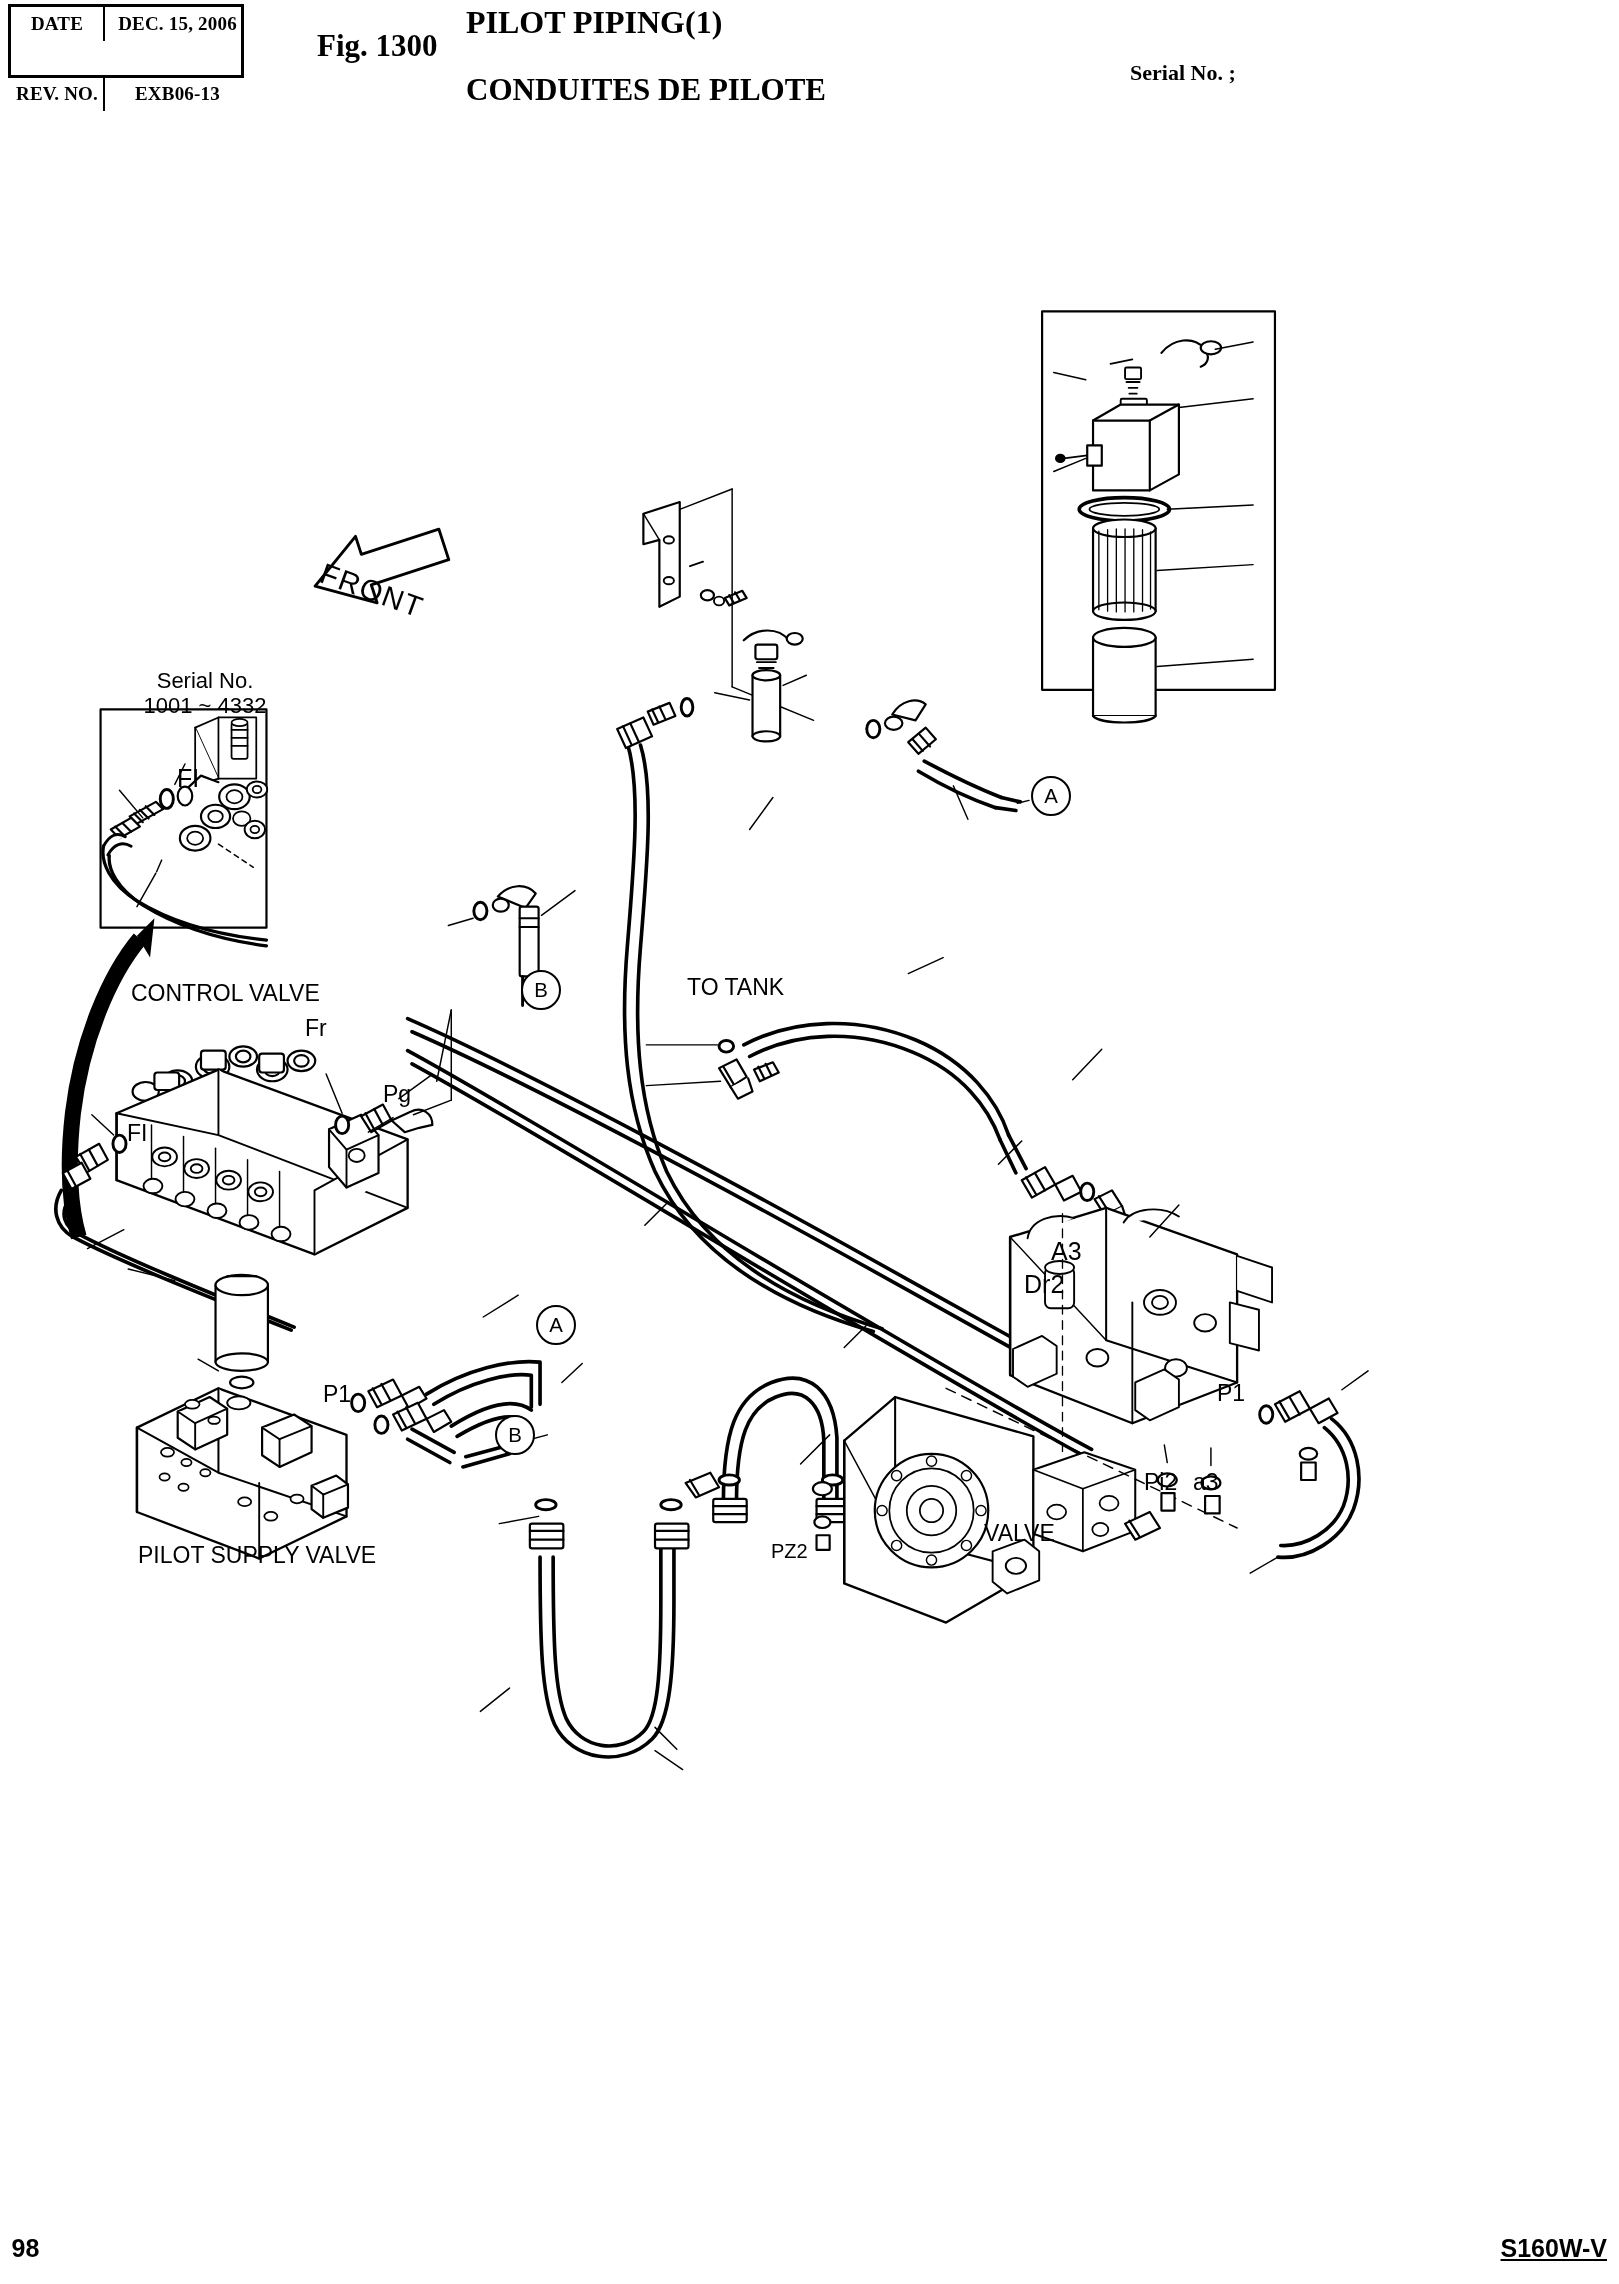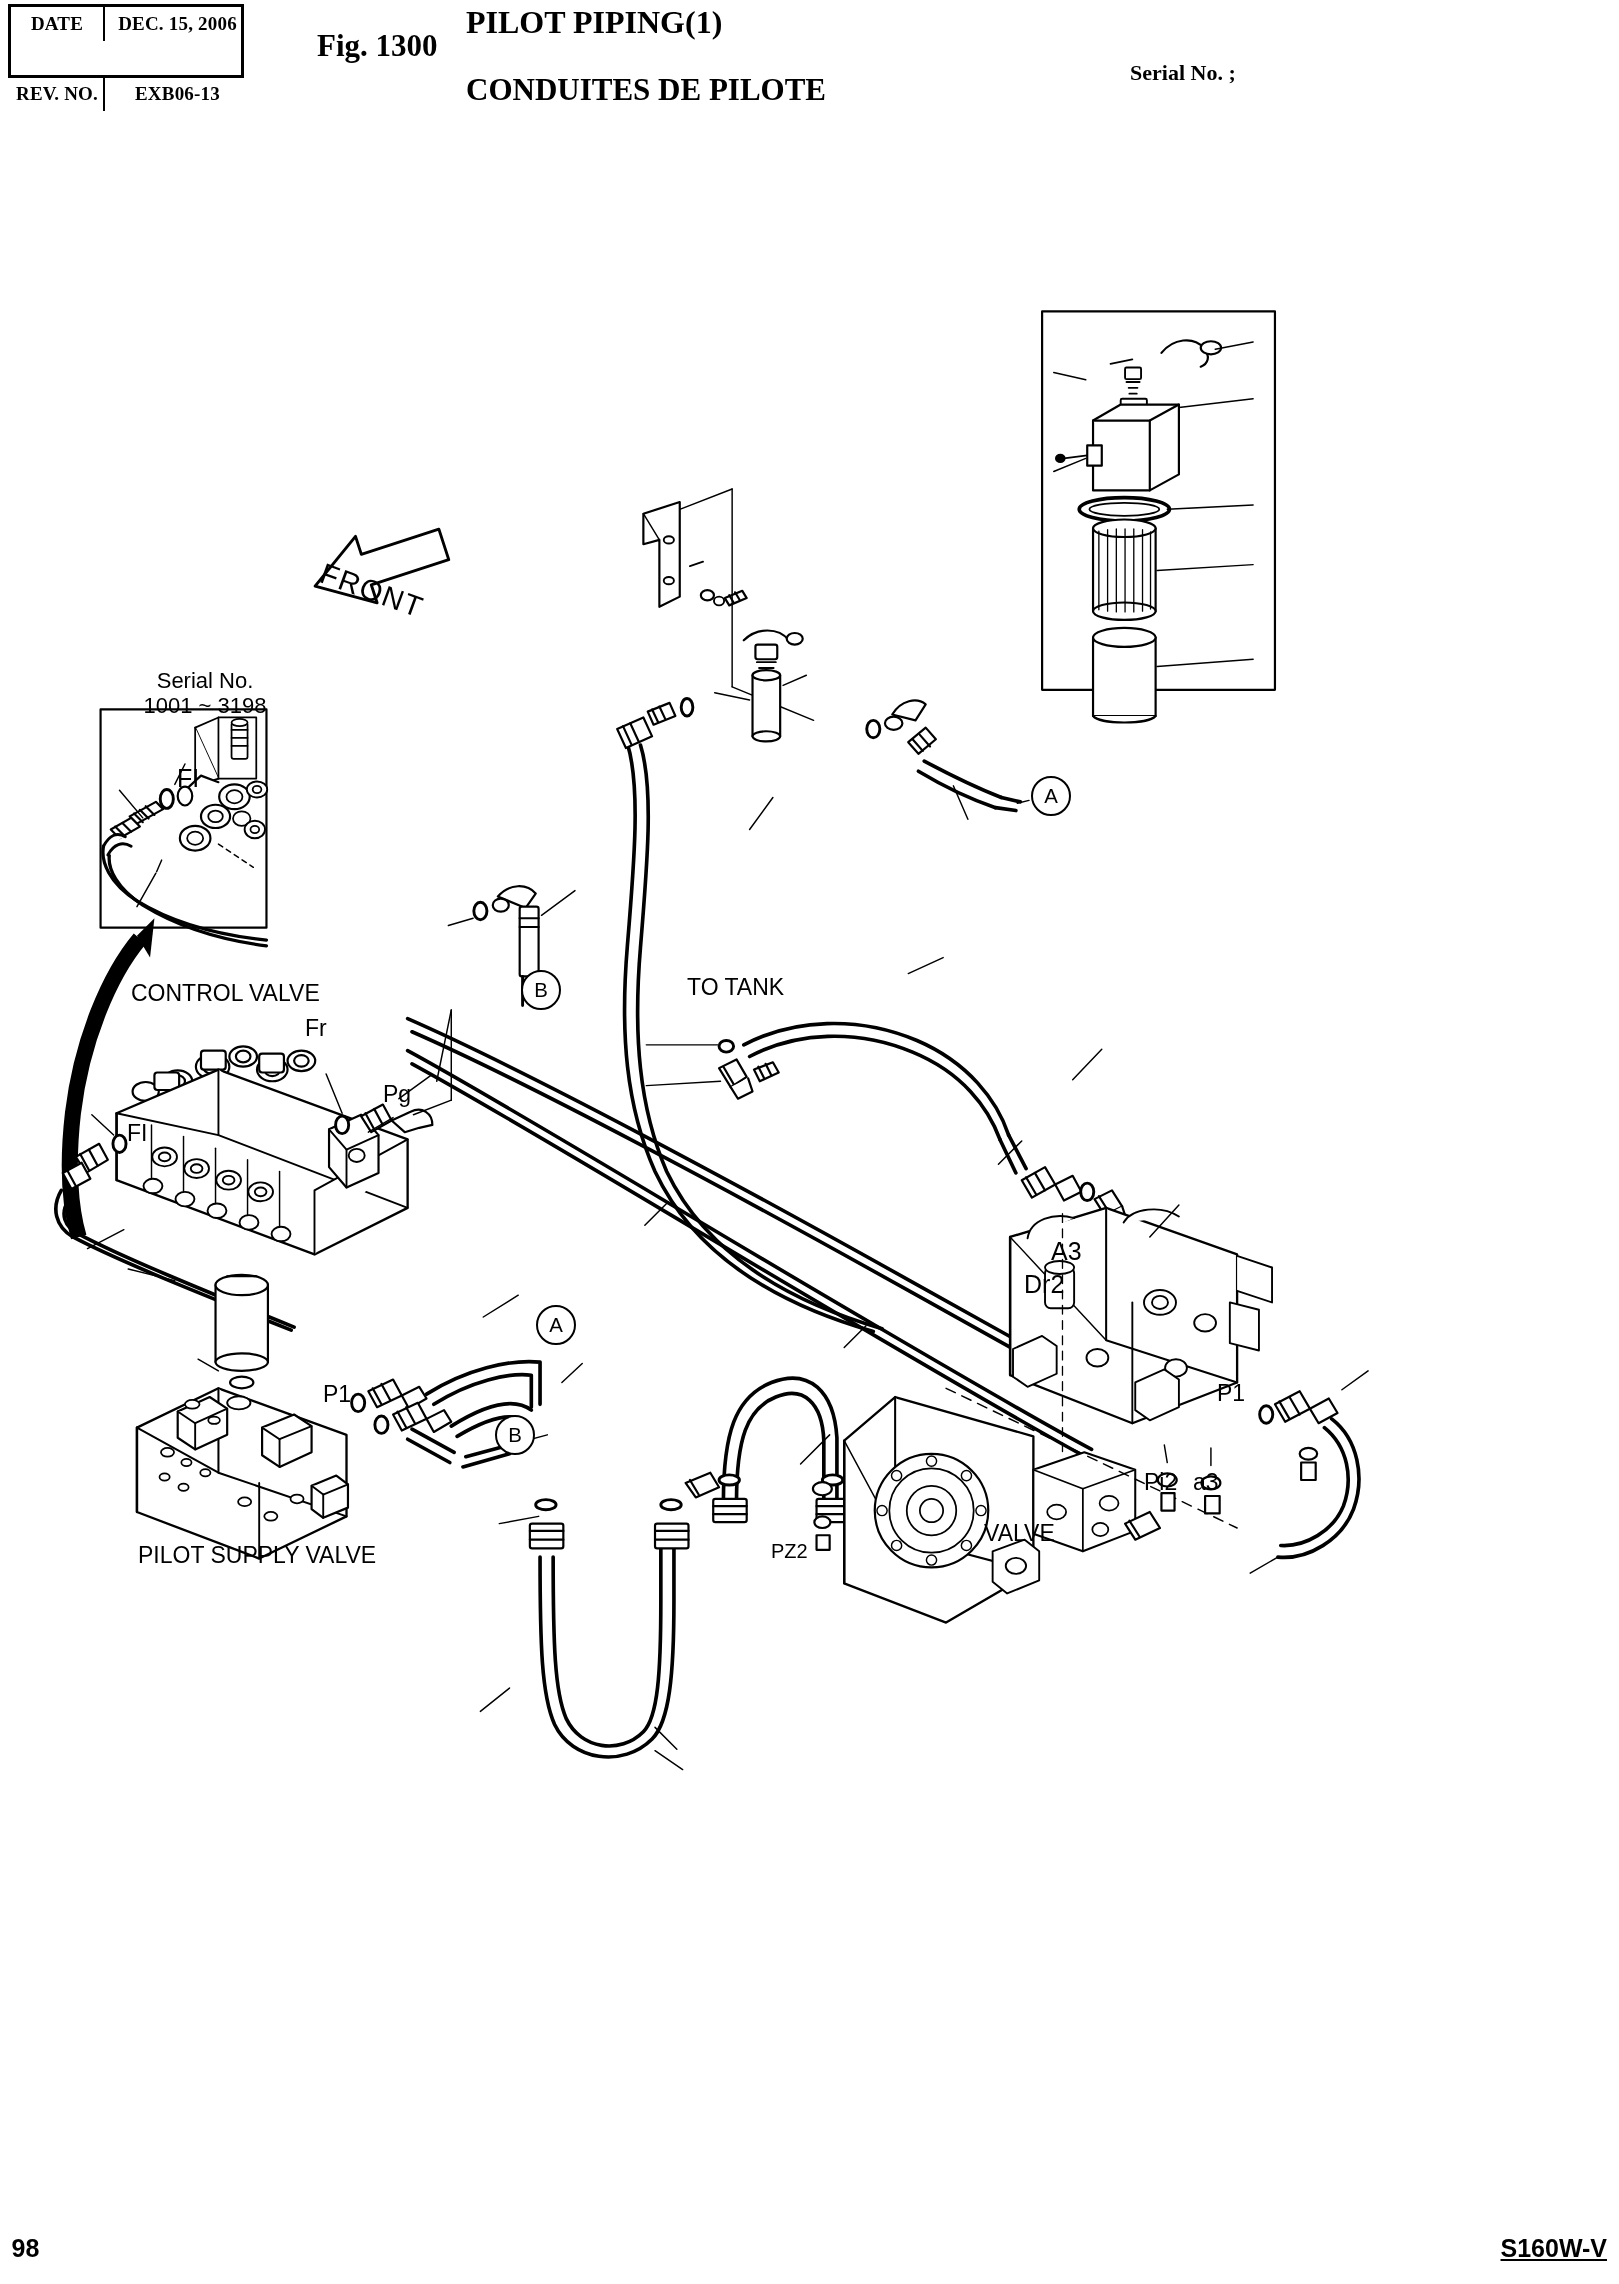--- a/index.html
+++ b/index.html
@@ -552,21 +552,21 @@
     <path d="M1160 1852 L1190 1822"></path>
     <path d="M886 1684 L918 1652"></path>
     <path d="M700 2320 L660 2352"></path>
     <path d="M900 2406 L938 2432"></path>
   </g>
 </svg>
 </div>
 
 <div class="lbl ctr" style="left:125px;top:669px;width:160px;">
   <span>Serial No.</span><br>
-  <span>1001 ~ 3198</span>
+  <span>1001 ~ 4332</span>
 </div>
 
 <div class="lbl" style="left:177px;top:764px;font-size:25px;">FI</div>
 
 <div class="lbl" style="left:131px;top:981px;font-size:23px;">CONTROL VALVE</div>
 
 <div class="lbl" style="left:305px;top:1016px;font-size:23px;">Fr</div>
 
 <div class="lbl" style="left:127px;top:1121px;font-size:23px;">FI</div>
 

